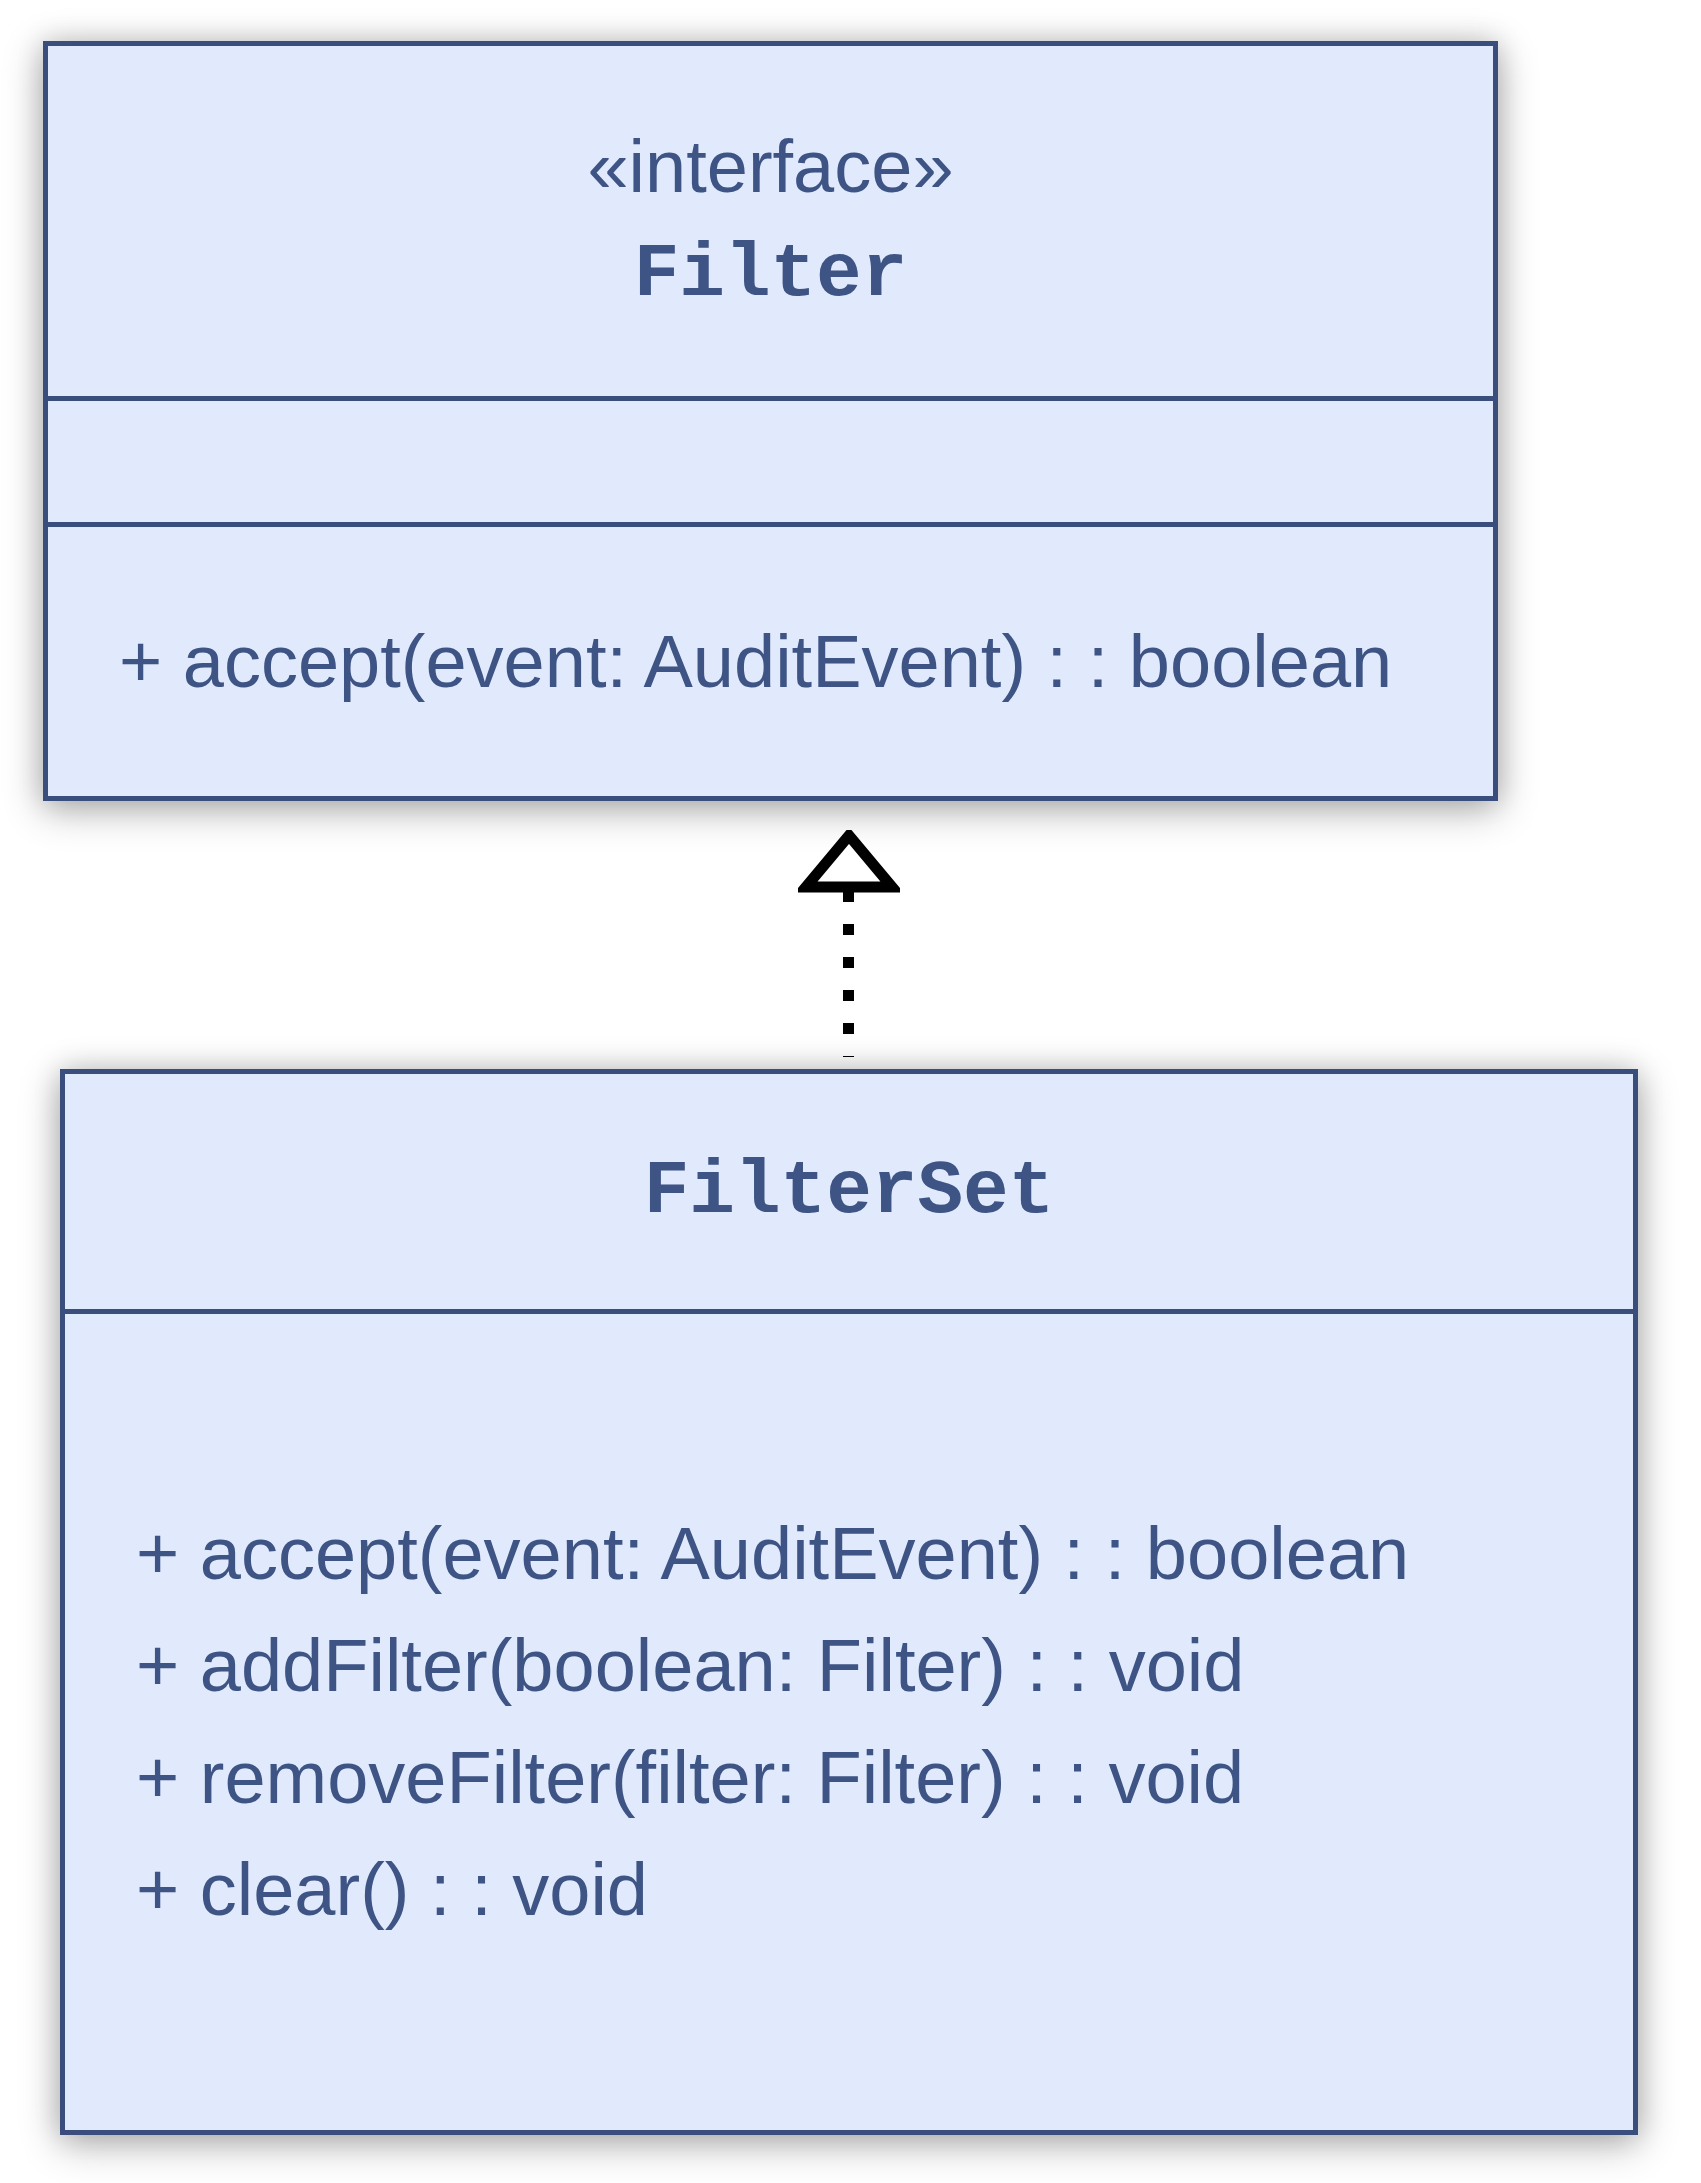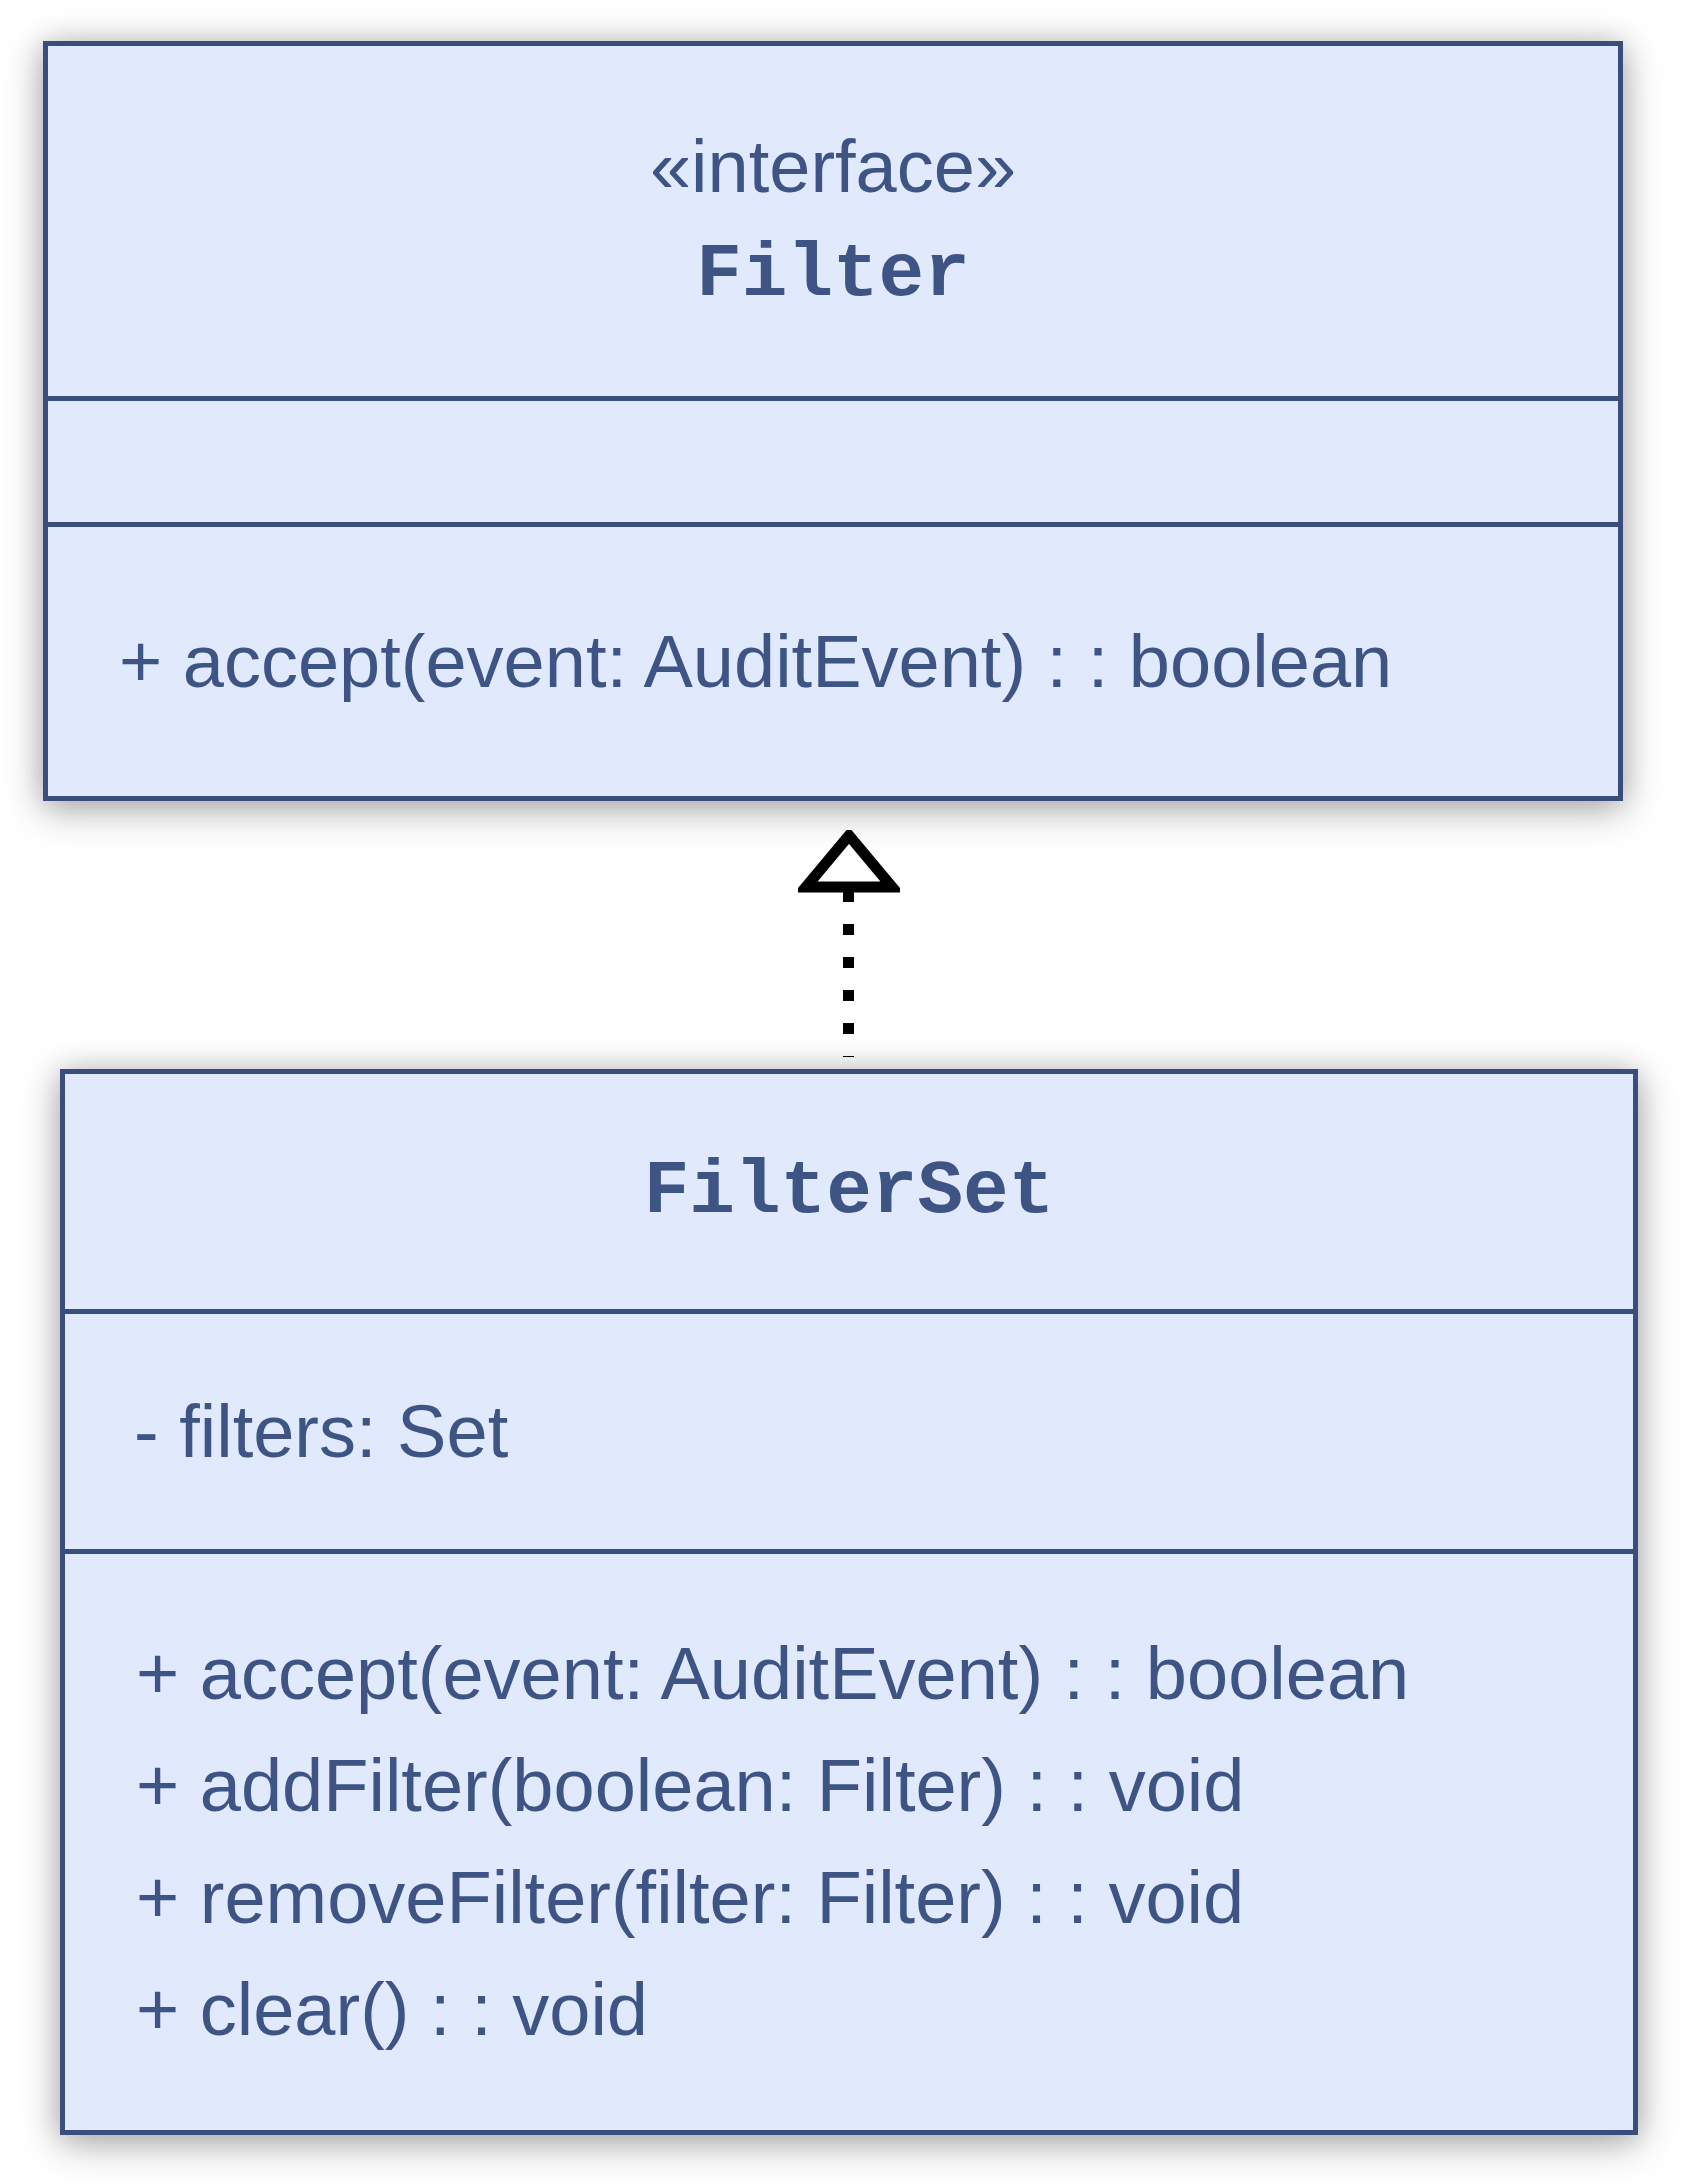--- a/index.html
+++ b/index.html
@@ -22,21 +22,21 @@
   .canvas{position:absolute;inset:0;}
 
   .class-box{
     position:absolute;
     background:var(--box-fill);
     border:5.1px solid var(--box-border);
     box-shadow:0 9px 37px rgba(0,0,0,0.30), 0 0 25.6px rgba(0,0,0,0.14);
     display:flex;
     flex-direction:column;
   }
-  #filter-box{left:43px;top:41px;width:1580px;height:760px;}
+  #filter-box{left:43px;top:41px;width:1455px;height:760px;}
   #filterset-box{left:60px;top:1069px;width:1578px;height:1066px;}
 
   .compartment{width:100%;}
   .compartment + .compartment{border-top:5.1px solid var(--box-border);}
 
   .title-compartment{
     display:flex;flex-direction:column;
     justify-content:center;align-items:center;
     text-align:center;
   }
@@ -102,23 +102,20 @@
     <svg class="arrow-head" width="102" height="63" viewBox="0 0 180 110" aria-hidden="true">
       <polygon points="90,9 166,100 14,100" fill="#ffffff" stroke="#000000" stroke-width="19"></polygon>
     </svg>
     <div class="dashed-line"></div>
   </div>
 
   <section class="class-box" id="filterset-box">
     <div class="compartment title-compartment">
       <div class="class-name">FilterSet</div>
     </div>
-    <div class="compartment attributes-compartment">
-      <div class="member-line">- filters: Set</div>
-    </div>
     <div class="compartment methods-compartment">
       <div class="member-line">+ accept(event: AuditEvent) : : boolean</div>
       <div class="member-line">+ addFilter(boolean: Filter) : : void</div>
       <div class="member-line">+ removeFilter(filter: Filter) : : void</div>
       <div class="member-line">+ clear() : : void</div>
     </div>
   </section>
 
 </div>
 

